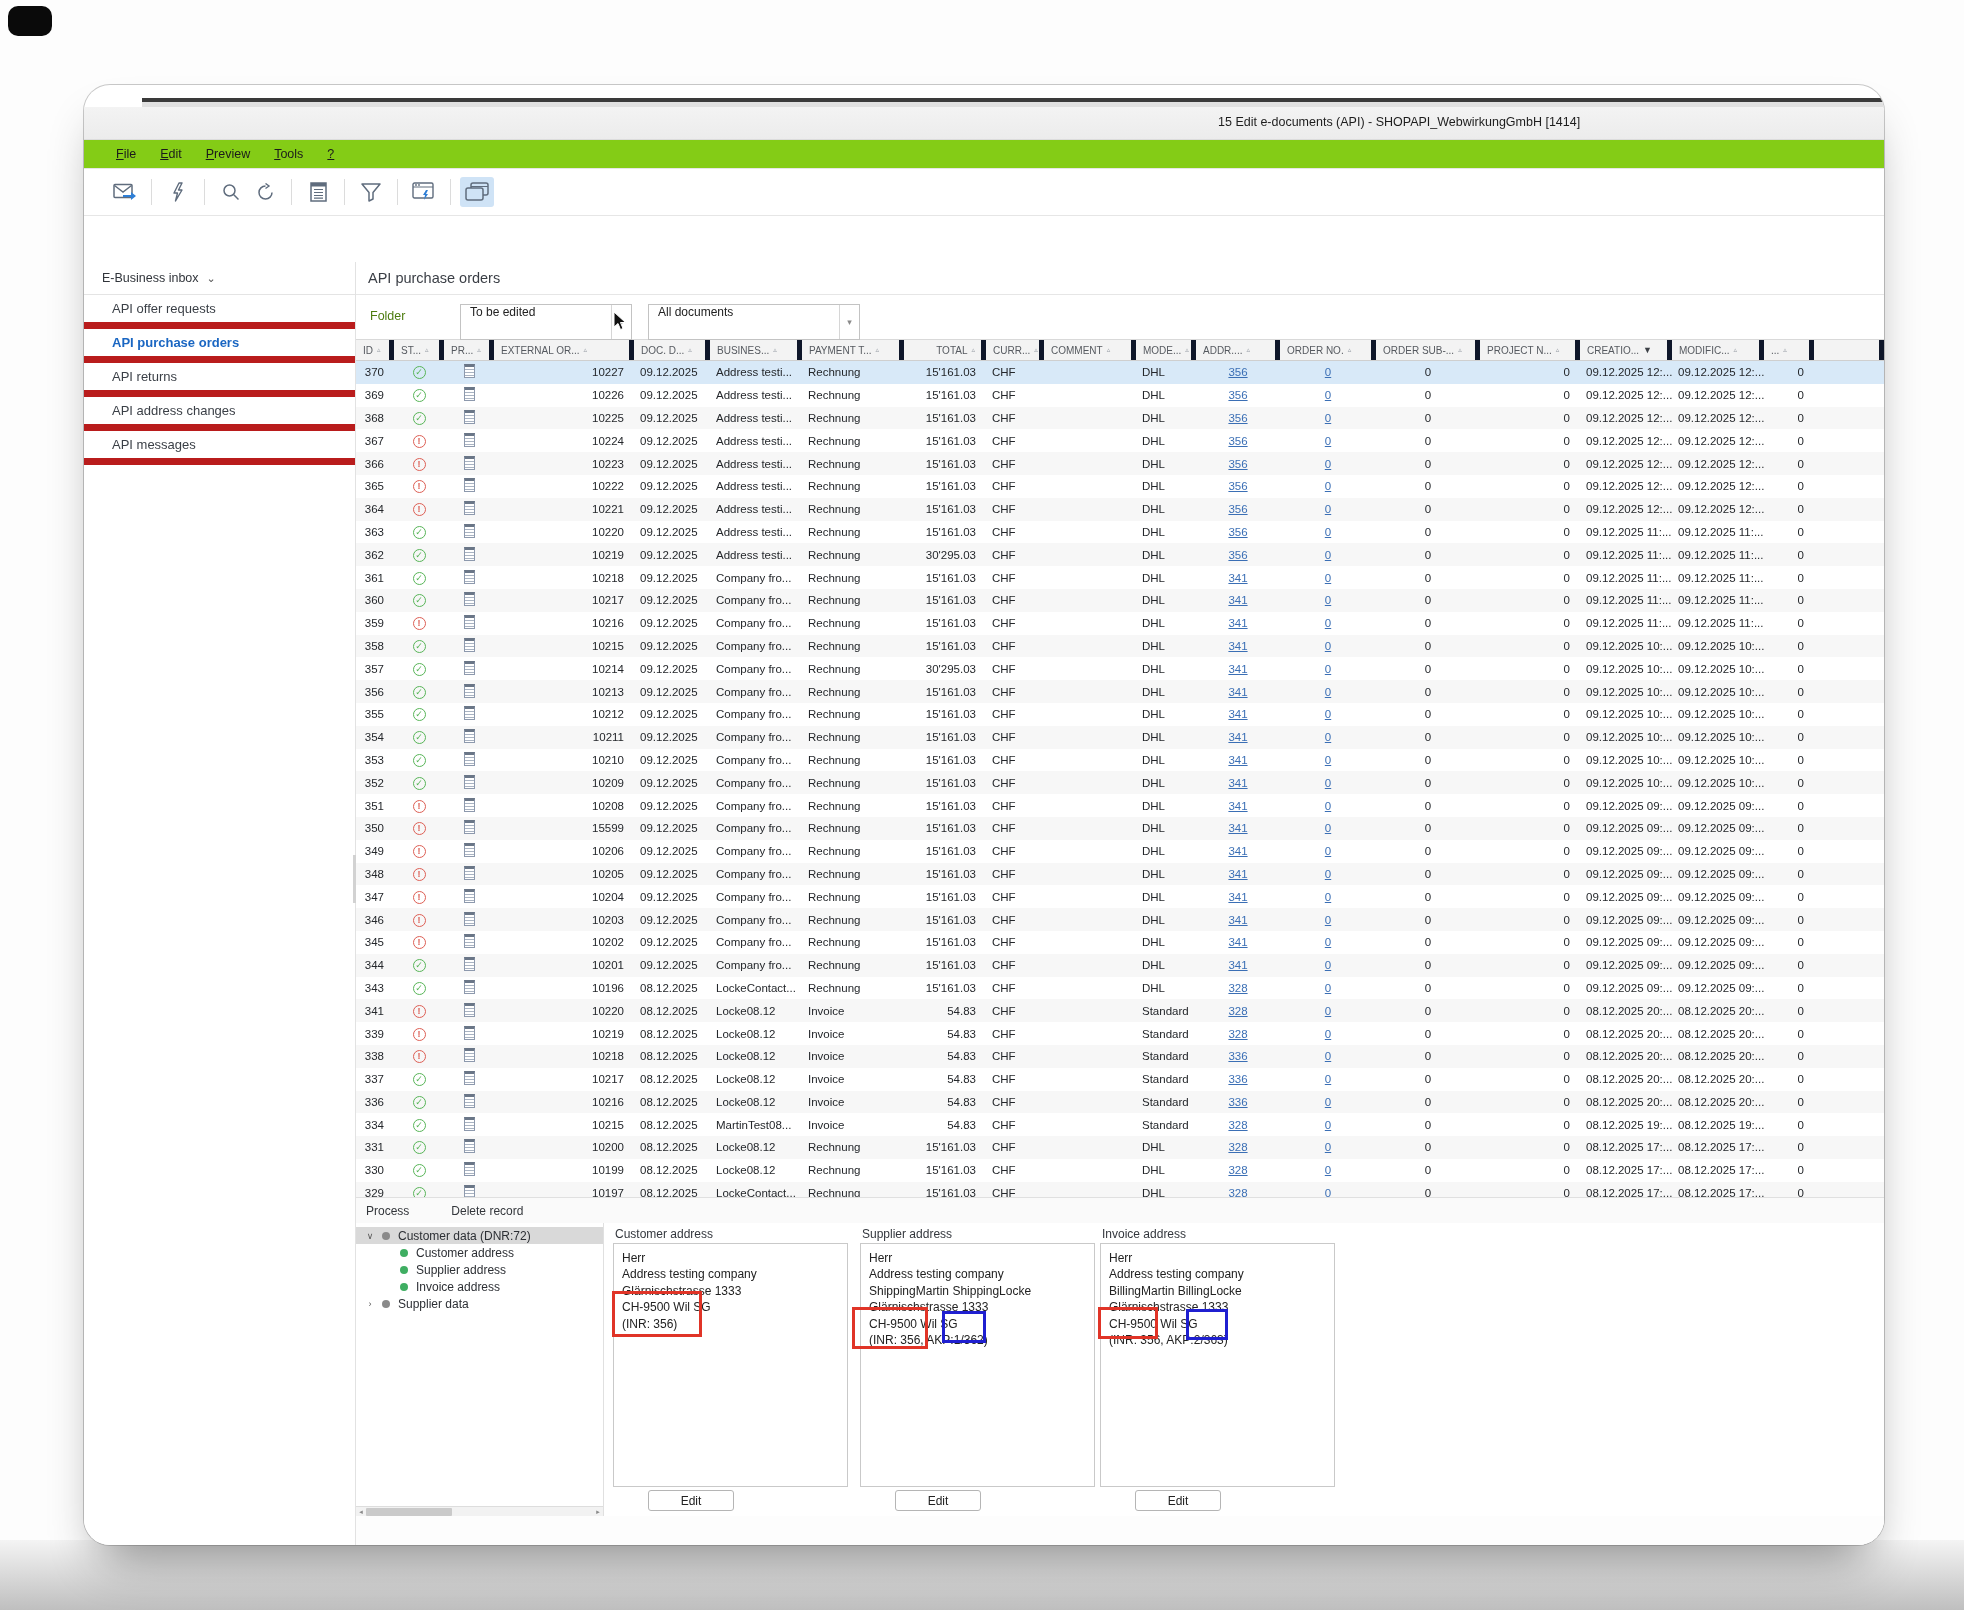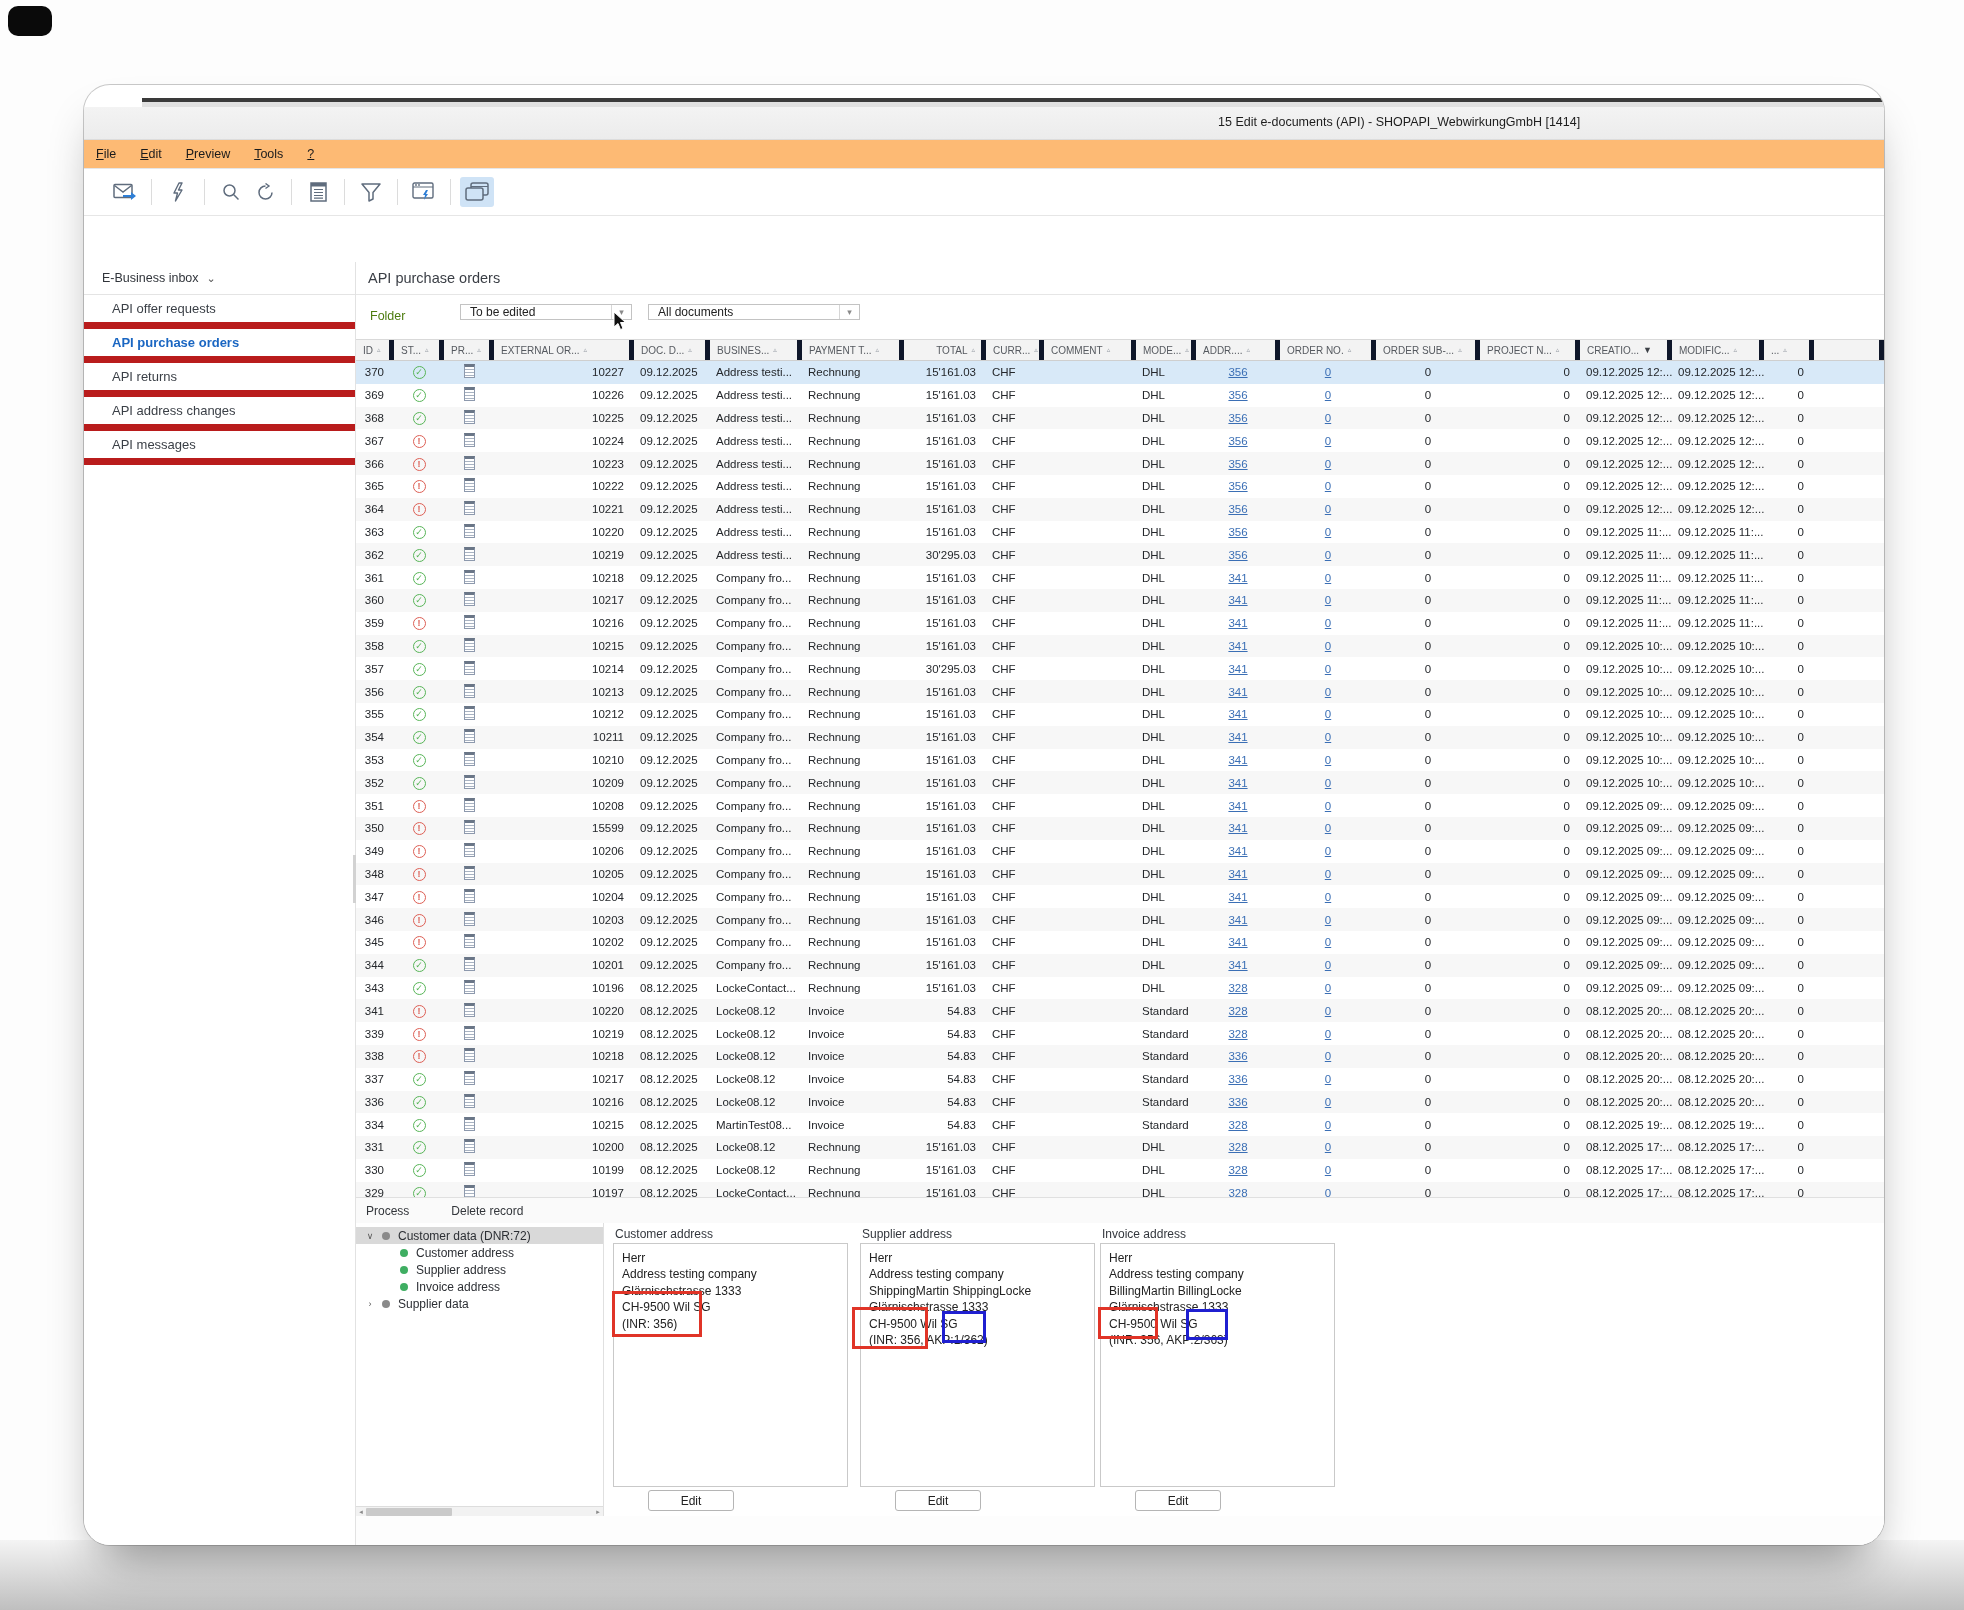--- a/index.html
+++ b/index.html
@@ -16,21 +16,21 @@
     background:#fff; border-radius:26px; overflow:hidden;
     box-shadow:0 28px 50px -18px rgba(0,0,0,.45), 0 0 0 1px #c9c9c9; }
   .peek-dark { position:absolute; top:13px; left:58px; right:0; height:4px; background:#3a3a3a; }
   .peek-light { position:absolute; top:17px; left:58px; right:0; height:6px; background:#e0e0e0; border-bottom:1px solid #c8c8c8; }
 
   .titlebar { margin-top:22px; height:33px; background:linear-gradient(#f3f3f3,#ececec);
     border-bottom:1px solid #dcdcdc; position:relative; }
   .title { position:absolute; left:1134px; top:8px; font-size:12.5px; color:#1d1d1d; }
 
   .menubar { height:29px; border-bottom:1px solid #e6e6e6; display:flex; align-items:center;
-    padding-left:12px; gap:24px; background:#fdba74; }
+    padding-left:32px; gap:24px; background:#84cc16; }
   .mi { font-size:12.5px; color:#1b1b1b; cursor:default; }
   .mi u { text-decoration:underline; }
 
   .toolbar { height:47px; border-bottom:1px solid #e6e6e6; display:flex; align-items:center;
     padding-left:24px; background:#fff; }
   .tbtn { width:34px; height:30px; display:flex; align-items:center; justify-content:center; border-radius:3px; }
   .tbtn.active { background:#cfe3f6; }
   .tsep { width:1px; height:26px; background:#dcdcdc; margin:0 9px; }
   .toolbar svg { display:block; }
 
@@ -42,22 +42,22 @@
   .sb-item { height:34px; display:flex; align-items:center; padding-left:28px;
     border-bottom:7px solid #b91c1c; font-size:13px; color:#3a3f46; cursor:default; }
   .sb-item.sel { color:#1a66c2; font-weight:bold; }
   .splitter { position:absolute; left:269px; top:770px; width:3px; height:48px; background:#d2d2d2; }
 
   .main { flex:1; display:flex; flex-direction:column; position:relative; background:#fff; }
   .m-head { height:33px; line-height:32px; padding-left:12px; font-size:14.5px; color:#3a3e45;
     border-bottom:1px solid #e6e6e6; }
   .folder-row { height:44px; position:relative; }
   .f-label { position:absolute; left:14px; top:14px; font-size:12.5px; color:#4d7c0f; }
-  .combo { position:absolute; top:9px; height:16px; background:#fff; border:1px solid #c3c3c3;
-    font-size:12px; color:#222; display:flex; align-items:center; }
+  .combo { position:absolute; top:9px; height:36px; background:#fff; border:1px solid #c3c3c3;
+    font-size:12px; color:#222; display:flex; }
   .combo .val { flex:1; padding-left:9px; white-space:nowrap; overflow:hidden; }
   .combo .arr { width:20px; height:100%; border-left:1px solid #d6d6d6; display:flex;
     align-items:center; justify-content:center; color:#8a8a8a; font-size:9px; }
   .combo.c1 { left:104px; width:172px; }
   .combo.c2 { left:292px; width:212px; }
   .cursor-svg { position:absolute; left:256px; top:16px; z-index:5; }
 
   .thead, .trow { display:grid;
     grid-template-columns:38px 50px 50px 140px 76px 92px 102px 82px 58px 92px 60px 84px 96px 104px 100px 92px 92px 50px minmax(0,1fr); }
   .thead { height:22px; background:#f3f3f3; border-top:1px solid #d9d9d9; border-bottom:1px solid #cfcfcf; }

